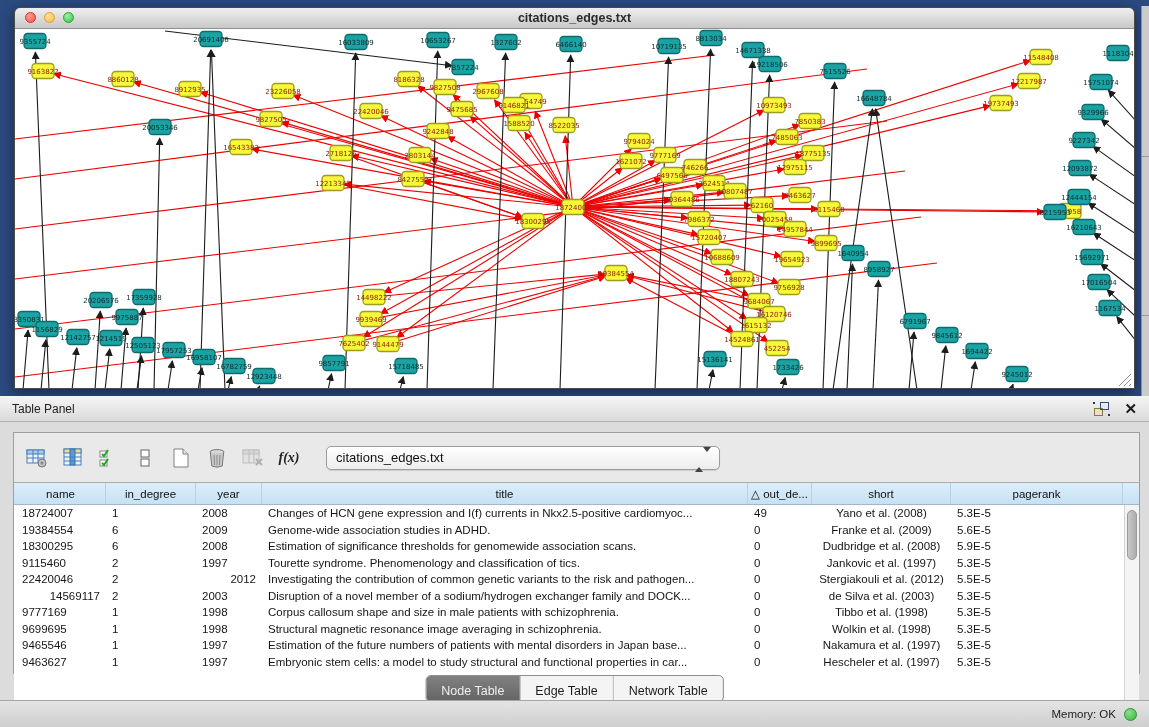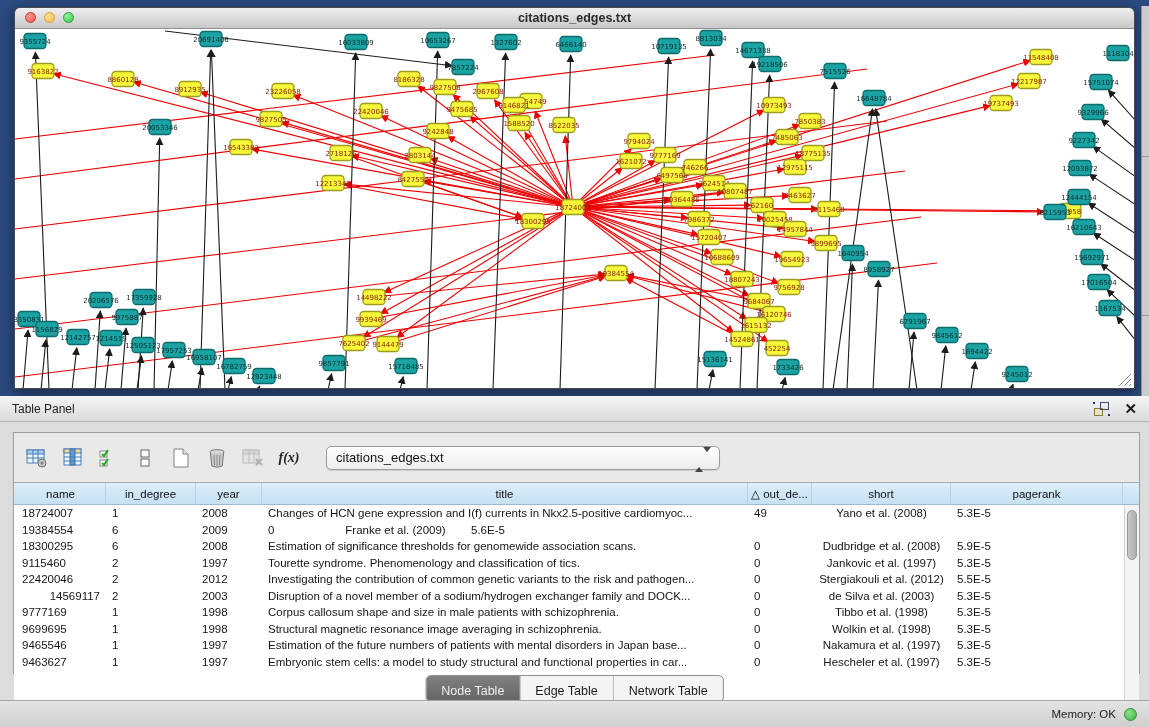--- a/index.html
+++ b/index.html
@@ -777,20 +777,21 @@
               <div class="td" style="width: 66px; text-align: left;">2008</div>
               <div class="td" style="width: 486px; text-align: left;">Changes of HCN gene expression and I(f) currents in Nkx2.5-positive cardiomyoc...</div>
               <div class="td" style="width: 64px; text-align: left;">49</div>
               <div class="td" style="width: 139px; text-align: center;">Yano et al. (2008)</div>
               <div class="td" style="width: 172px; text-align: left;">5.3E-5</div>
             </div>
             <div class="tr">
               <div class="td" style="width: 90px; text-align: left;">19384554</div>
               <div class="td" style="width: 90px; text-align: left;">6</div>
               <div class="td" style="width: 66px; text-align: left;">2009</div>
+              <div class="td" style="width: 486px; text-align: left;">Genome-wide association studies in ADHD.</div>
               <div class="td" style="width: 64px; text-align: left;">0</div>
               <div class="td" style="width: 139px; text-align: center;">Franke et al. (2009)</div>
               <div class="td" style="width: 172px; text-align: left;">5.6E-5</div>
             </div>
             <div class="tr">
               <div class="td" style="width: 90px; text-align: left;">18300295</div>
               <div class="td" style="width: 90px; text-align: left;">6</div>
               <div class="td" style="width: 66px; text-align: left;">2008</div>
               <div class="td" style="width: 486px; text-align: left;">Estimation of significance thresholds for genomewide association scans.</div>
               <div class="td" style="width: 64px; text-align: left;">0</div>
@@ -802,21 +803,21 @@
               <div class="td" style="width: 90px; text-align: left;">2</div>
               <div class="td" style="width: 66px; text-align: left;">1997</div>
               <div class="td" style="width: 486px; text-align: left;">Tourette syndrome. Phenomenology and classification of tics.</div>
               <div class="td" style="width: 64px; text-align: left;">0</div>
               <div class="td" style="width: 139px; text-align: center;">Jankovic et al. (1997)</div>
               <div class="td" style="width: 172px; text-align: left;">5.3E-5</div>
             </div>
             <div class="tr">
               <div class="td" style="width: 90px; text-align: left;">22420046</div>
               <div class="td" style="width: 90px; text-align: left;">2</div>
-              <div class="td" style="width: 66px; text-align: left;">2012</div>
+              <div class="td" style="width: 66px; text-align: right;">2012</div>
               <div class="td" style="width: 486px; text-align: left;">Investigating the contribution of common genetic variants to the risk and pathogen...</div>
               <div class="td" style="width: 64px; text-align: left;">0</div>
               <div class="td" style="width: 139px; text-align: center;">Stergiakouli et al. (2012)</div>
               <div class="td" style="width: 172px; text-align: left;">5.5E-5</div>
             </div>
             <div class="tr">
               <div class="td" style="width: 90px; text-align: right;">14569117</div>
               <div class="td" style="width: 90px; text-align: left;">2</div>
               <div class="td" style="width: 66px; text-align: left;">2003</div>
               <div class="td" style="width: 486px; text-align: left;">Disruption of a novel member of a sodium/hydrogen exchanger family and DOCK...</div>

